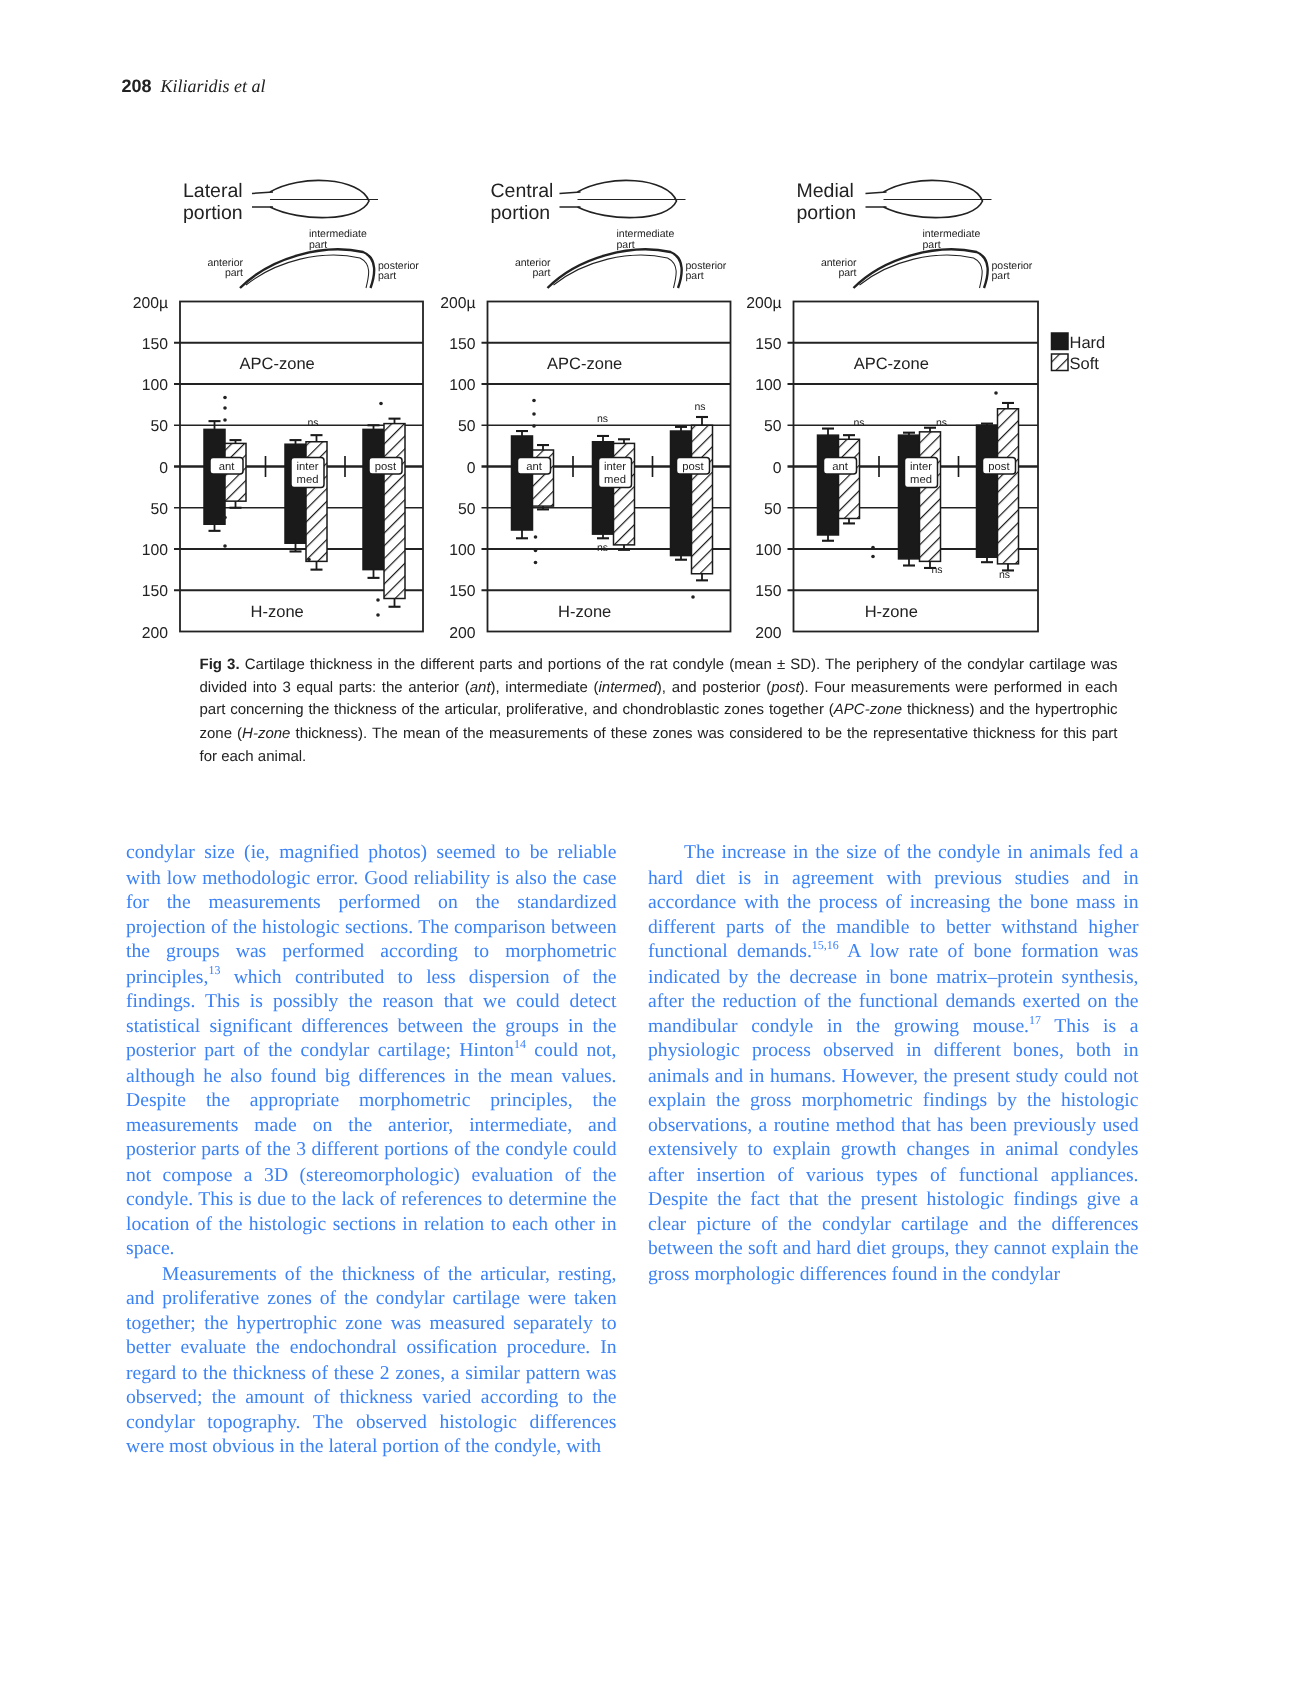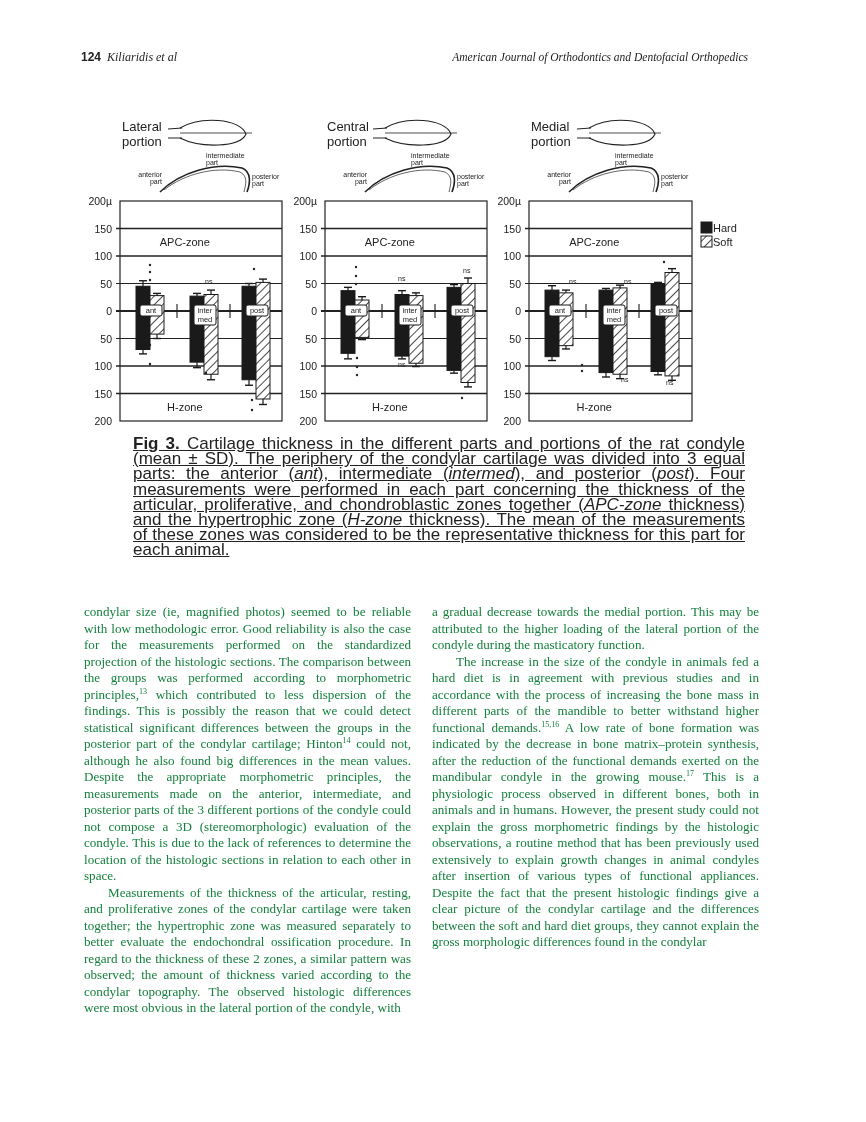--- a/index.html
+++ b/index.html
@@ -4,37 +4,36 @@
 <style>
   html,body{margin:0;padding:0;background:#fff;}
   body{width:866px;height:1122px;position:relative;overflow:hidden;color:#222;}
   .hdr-left{position:absolute;left:81px;top:50px;font-family:"Liberation Serif",serif;font-size:12px;}
   .hdr-left .pg{font-family:"Liberation Sans",sans-serif;font-weight:bold;font-size:12px;margin-right:6px;}
   .hdr-left .au{font-style:italic;margin-top:48px;}
   .hdr-right{position:absolute;right:118px;top:50px;text-align:right;font-family:"Liberation Serif",serif;font-style:italic;font-size:11.5px;line-height:14px;}
   .hdr-right .date{font-style:normal;}
   .hdr-right .date i{font-style:italic;}
   #figure{position:absolute;left:0;top:0;width:866px;height:540px;}
-  .caption{position:absolute;left:133px;top:436px;width:612px;font-family:"Liberation Sans",sans-serif;font-size:17px;line-height:15.2px;color:#222;text-align:justify;text-decoration:underline;}
+  .caption{position:absolute;left:133px;top:436px;width:612px;font-family:"Liberation Sans",sans-serif;font-size:10px;line-height:15.2px;color:#222;text-align:justify;}
   .caption b{font-weight:bold;}
-  .col{position:absolute;top:560px;width:327px;font-family:"Liberation Serif",serif;font-size:13.1px;line-height:16.5px;color:#15803d;text-align:justify;margin-top:44px;}
+  .col{position:absolute;top:560px;width:327px;font-family:"Liberation Serif",serif;font-size:13.1px;line-height:16.5px;color:#3b82f6;text-align:justify;}
   .col.left{left:84px;}
   .col.right{left:432px;}
   .col p{margin:0;}
   .col p.ind{text-indent:24px;}
   sup{font-size:8px;line-height:0;}
 </style>
 </head>
 <body>
 
 <div class="hdr-left">
-  <span class="pg">124</span><span class="au">Kiliaridis et al</span>
+  <span class="pg">208</span><span class="au">Kiliaridis et al</span>
 </div>
 <div class="hdr-right">
-  <div>American Journal of Orthodontics and Dentofacial Orthopedics</div>
 </div>
 
 <svg id="figure" width="866" height="540" viewBox="0 0 866 540" xmlns="http://www.w3.org/2000/svg">
   <defs>
     <pattern id="hatch" patternUnits="userSpaceOnUse" width="6" height="6" patternTransform="rotate(45)">
       <rect width="6" height="6" fill="#fff"></rect>
       <line x1="0" y1="0" x2="0" y2="6" stroke="#1a1a1a" stroke-width="1.6"></line>
     </pattern>
   </defs>
   <g id="panels">
@@ -299,15 +298,14 @@
 <div class="caption">
   <b>Fig 3.</b><span> Cartilage thickness in the different parts and portions of the rat condyle (mean ± SD). The periphery of the condylar cartilage was divided into 3 equal parts: the anterior (</span><i>ant</i><span>), intermediate (</span><i>intermed</i><span>), and posterior (</span><i>post</i><span>). Four measurements were performed in each part concerning the thickness of the articular, proliferative, and chondroblastic zones together (</span><i>APC-zone</i><span> thickness) and the hypertrophic zone (</span><i>H-zone</i><span> thickness). The mean of the measurements of these zones was considered to be the representative thickness for this part for each animal.</span>
 </div>
 
 <div class="col left">
   <p><span>condylar size (ie, magnified photos) seemed to be reliable with low methodologic error. Good reliability is also the case for the measurements performed on the standardized projection of the histologic sections. The comparison between the groups was performed according to morphometric principles,</span><sup>13</sup><span> which contributed to less dispersion of the findings. This is possibly the reason that we could detect statistical significant differences between the groups in the posterior part of the condylar cartilage; Hinton</span><sup>14</sup><span> could not, although he also found big differences in the mean values. Despite the appropriate morphometric principles, the measurements made on the anterior, intermediate, and posterior parts of the 3 different portions of the condyle could not compose a 3D (stereomorphologic) evaluation of the condyle. This is due to the lack of references to determine the location of the histologic sections in relation to each other in space.</span></p>
   <p class="ind">Measurements of the thickness of the articular, resting, and proliferative zones of the condylar cartilage were taken together; the hypertrophic zone was measured separately to better evaluate the endochondral ossification procedure. In regard to the thickness of these 2 zones, a similar pattern was observed; the amount of thickness varied according to the condylar topography. The observed histologic differences were most obvious in the lateral portion of the condyle, with</p>
 </div>
 
 <div class="col right">
-  <p>a gradual decrease towards the medial portion. This may be attributed to the higher loading of the lateral portion of the condyle during the masticatory function.</p>
   <p class="ind"><span>The increase in the size of the condyle in animals fed a hard diet is in agreement with previous studies and in accordance with the process of increasing the bone mass in different parts of the mandible to better withstand higher functional demands.</span><sup>15,16</sup><span> A low rate of bone formation was indicated by the decrease in bone matrix–protein synthesis, after the reduction of the functional demands exerted on the mandibular condyle in the growing mouse.</span><sup>17</sup><span> This is a physiologic process observed in different bones, both in animals and in humans. However, the present study could not explain the gross morphometric findings by the histologic observations, a routine method that has been previously used extensively to explain growth changes in animal condyles after insertion of various types of functional appliances. Despite the fact that the present histologic findings give a clear picture of the condylar cartilage and the differences between the soft and hard diet groups, they cannot explain the gross morphologic differences found in the condylar</span></p>
 </div>
 
 </body></html>

